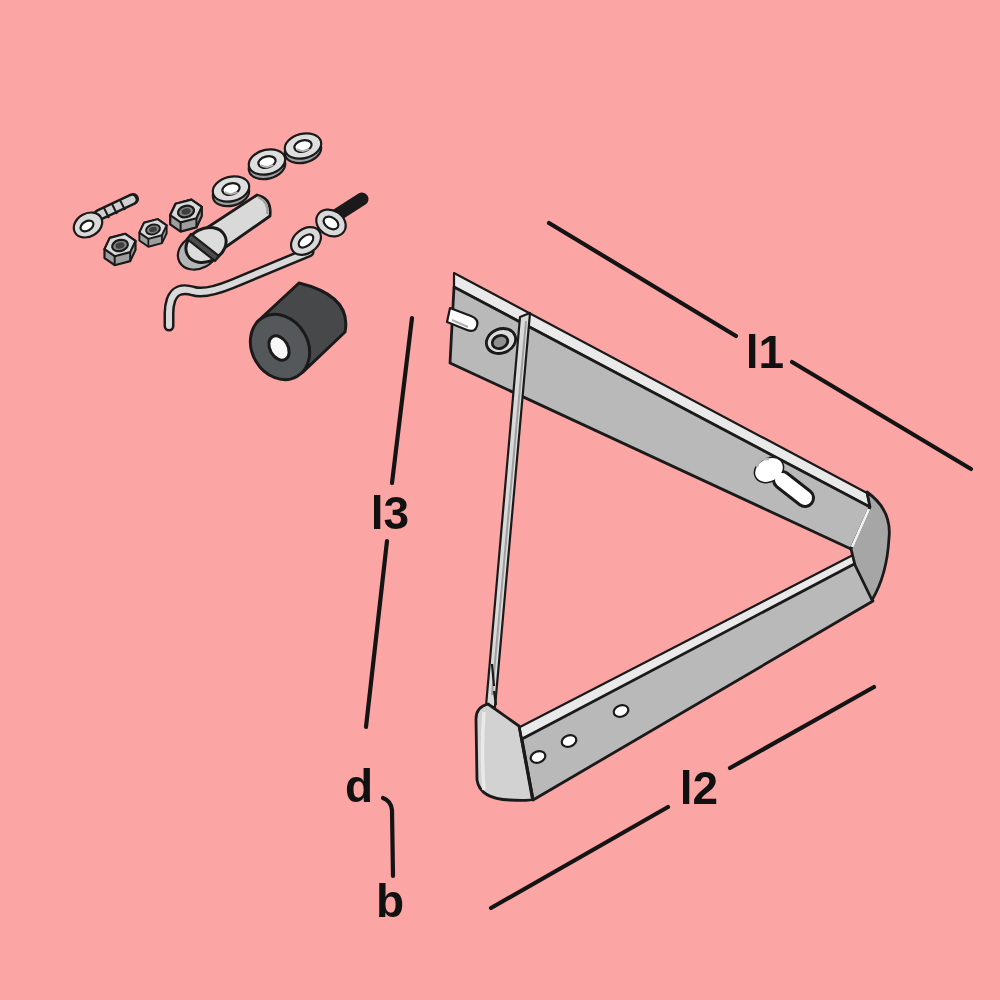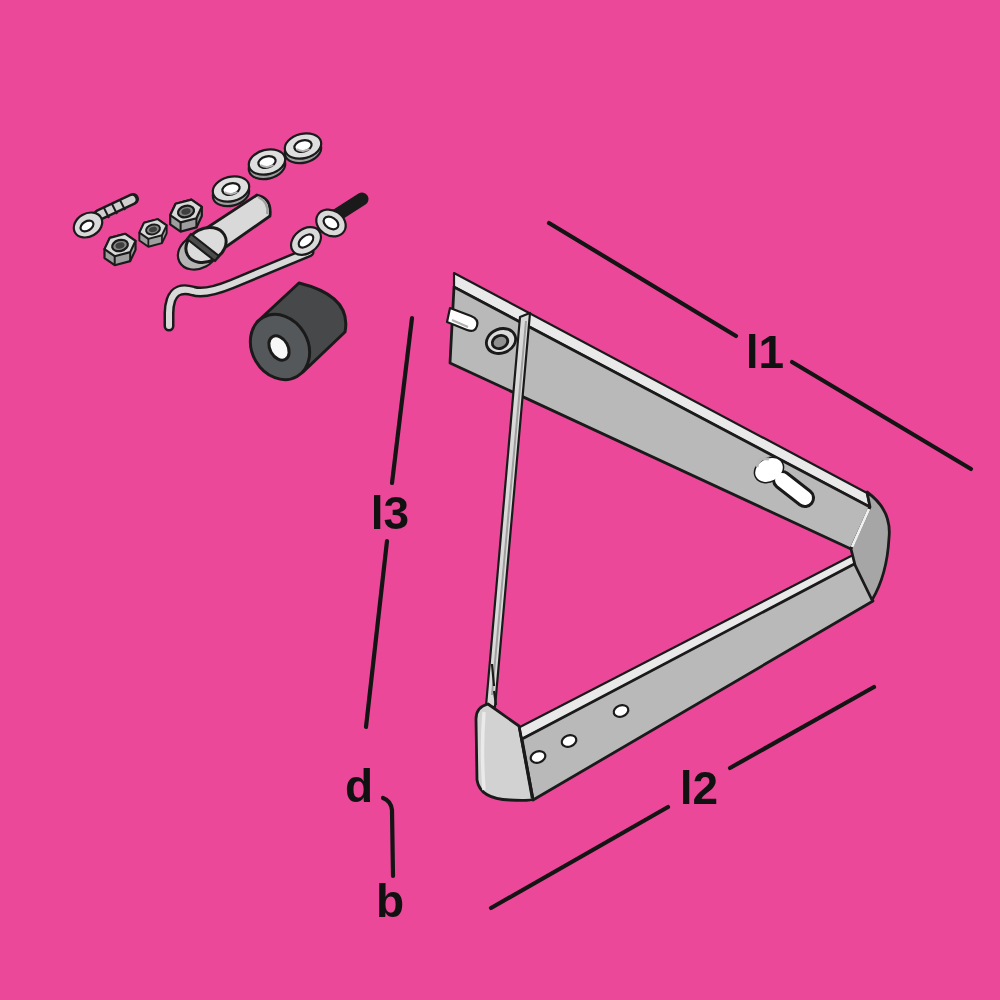--- a/index.html
+++ b/index.html
@@ -1,16 +1,16 @@
 <!DOCTYPE html>
 <html><head>
 <meta charset="utf-8">
 <style>
   html,body{margin:0;padding:0;background:#ffffff;}
-  .stage{position:relative;width:1000px;height:1000px;background:#ec4899;overflow:hidden;}
+  .stage{position:relative;width:1000px;height:1000px;background:#fca5a5;overflow:hidden;}
   svg{display:block;}
   
   .ol{stroke:#1a1a1a;stroke-width:2.8;stroke-linejoin:round;}
   .ol2{stroke:#1a1a1a;stroke-width:2.2;stroke-linejoin:round;}
   .ol3{stroke:#1a1a1a;stroke-width:3;stroke-linejoin:round;}
   
   .face{fill:#b9b9b9;}
   .band{fill:#e9e9e9;}
   .shade{fill:#a6a6a6;}
   .capf{fill:#d2d2d2;}

